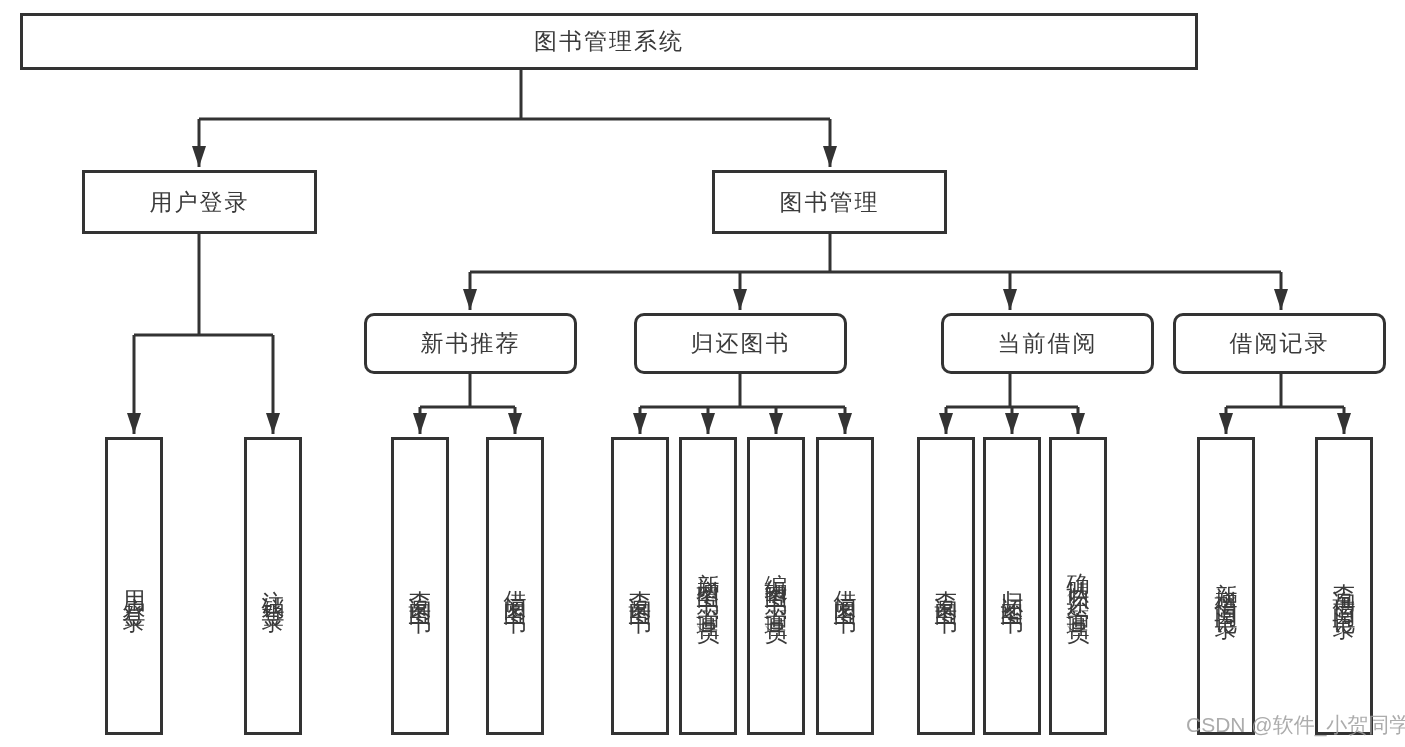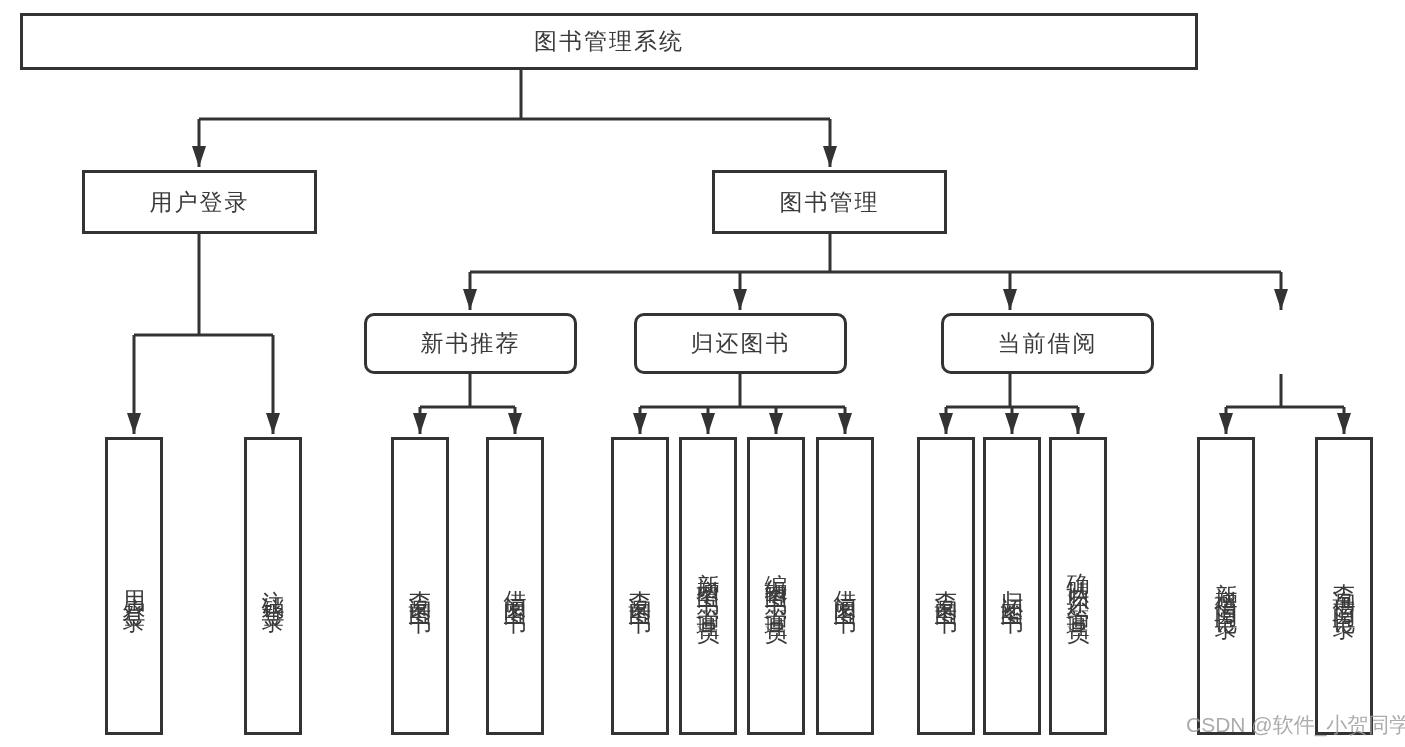--- a/index.html
+++ b/index.html
@@ -141,20 +141,23 @@
 
   <div class="box h l3" id="n-new-book">
     <span class="lbl">新书推荐</span>
   </div>
   <div class="box h l3" id="n-book-borrow">
     <span class="lbl">归还图书</span>
   </div>
   <div class="box h l3" id="n-cur-borrow">
     <span class="lbl">当前借阅</span>
   </div>
+  <div class="box h l3" id="n-records">
+    <span class="lbl">借阅记录</span>
+  </div>
 
   <div class="box v leaf" id="lf-1">
     <span class="lbl">用户登录</span>
   </div>
   <div class="box v leaf" id="lf-2">
     <span class="lbl">注销登录</span>
   </div>
   <div class="box v leaf" id="lf-3">
     <span class="lbl">查询图书</span>
   </div>

